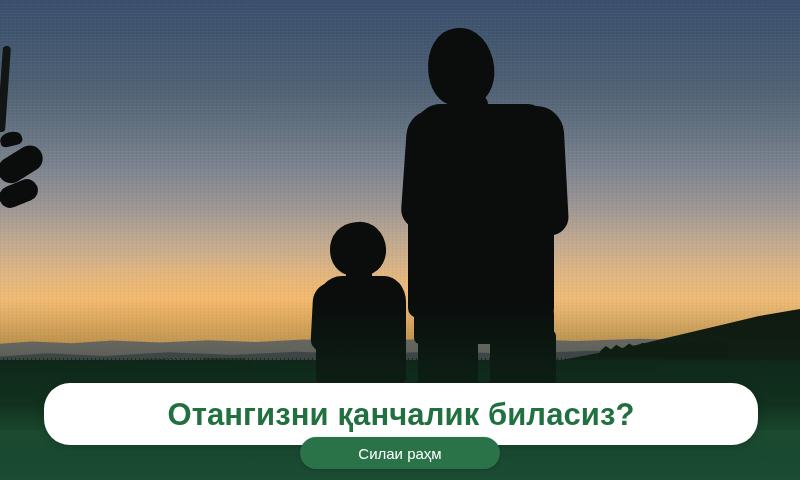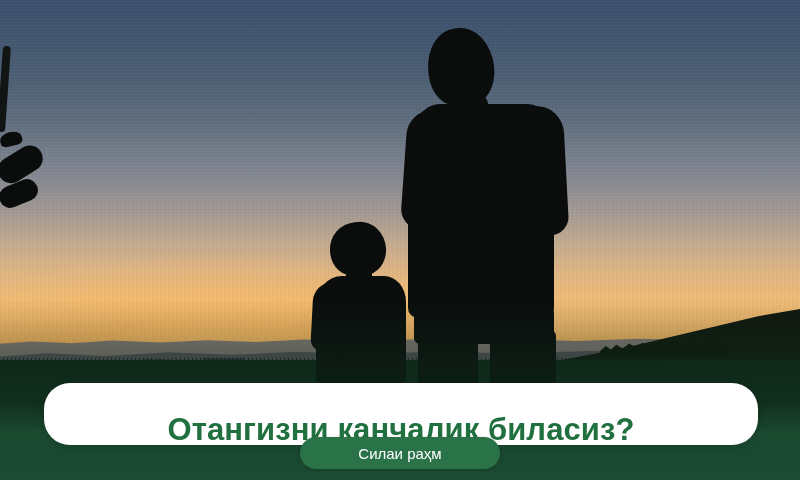--- a/index.html
+++ b/index.html
@@ -213,21 +213,21 @@
   .band-blend {
     position:absolute; left:0; top:404px; width:800px; height:40px;
     background:linear-gradient(to bottom, rgba(27,74,48,0) 0%, rgba(27,74,48,.75) 60%, #1b4a30 100%);
   }
 
   
   .title-card {
     position:absolute; left:44px; top:383px; width:714px; height:62px;
     background:#ffffff;
     border-radius:26px;
-    display:flex; align-items:flex-end; justify-content:center;
+    display:flex; align-items:center; justify-content:center;
     box-shadow:0 2px 10px rgba(0,0,0,.18);
   }
   .title-text {
     color:#21703f;
     font-size:31px;
     font-weight:bold;
     letter-spacing:.1px;
     white-space:nowrap;
     line-height:1;
   }

